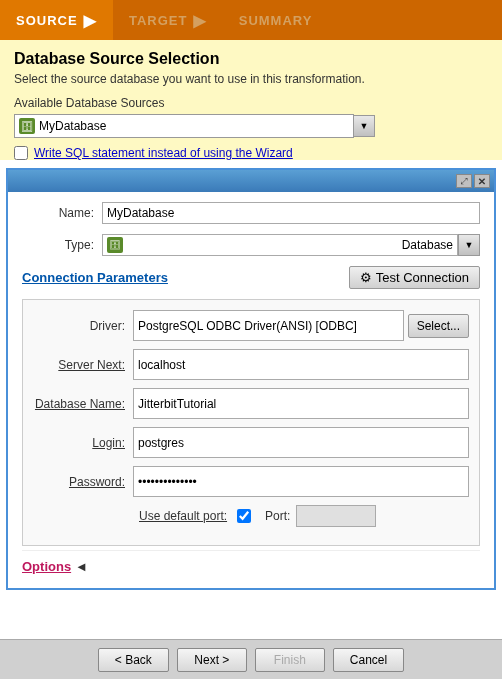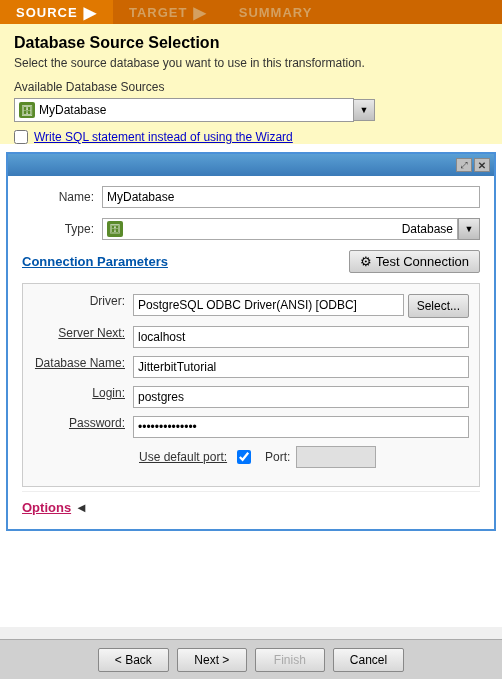--- a/index.html
+++ b/index.html
@@ -3,21 +3,21 @@
   <meta charset="utf-8">
   <style>
     * { box-sizing: border-box; margin: 0; padding: 0; font-family: Arial, sans-serif; font-size: 13px; }
     body { width: 502px; height: 679px; background: #f0f0f0; overflow: hidden; }
 
     
     .top-nav {
       background: #cc6600;
       display: flex;
       align-items: stretch;
-      height: 24px;
+      height: 40px;
     }
     .nav-item {
       display: flex;
       align-items: center;
       padding: 0 16px;
       color: #fff;
       font-weight: bold;
       font-size: 15px;
       letter-spacing: 1px;
       gap: 6px;
@@ -231,34 +231,35 @@
     }
 
     
     .conn-fields-box {
       border: 1px solid #ccc;
       background: #f9f9f9;
       padding: 10px 10px;
     }
     .conn-row {
       display: flex;
+      align-items: center;
       margin-bottom: 8px;
     }
     .conn-label {
       width: 100px;
       text-align: right;
       padding-right: 8px;
       font-size: 12px;
       color: #333;
       flex-shrink: 0;
     }
     .conn-label.underline { text-decoration: underline; }
     .conn-input {
       flex: 1;
-      height: 22px;
+      height: 31px;
       border: 1px solid #aaa;
       padding: 0 4px;
       font-size: 12px;
       background: #fff;
     }
     .select-btn {
       background: linear-gradient(to bottom, #f0f0f0, #d0d0d0);
       border: 1px solid #999;
       border-radius: 2px;
       padding: 2px 8px;

